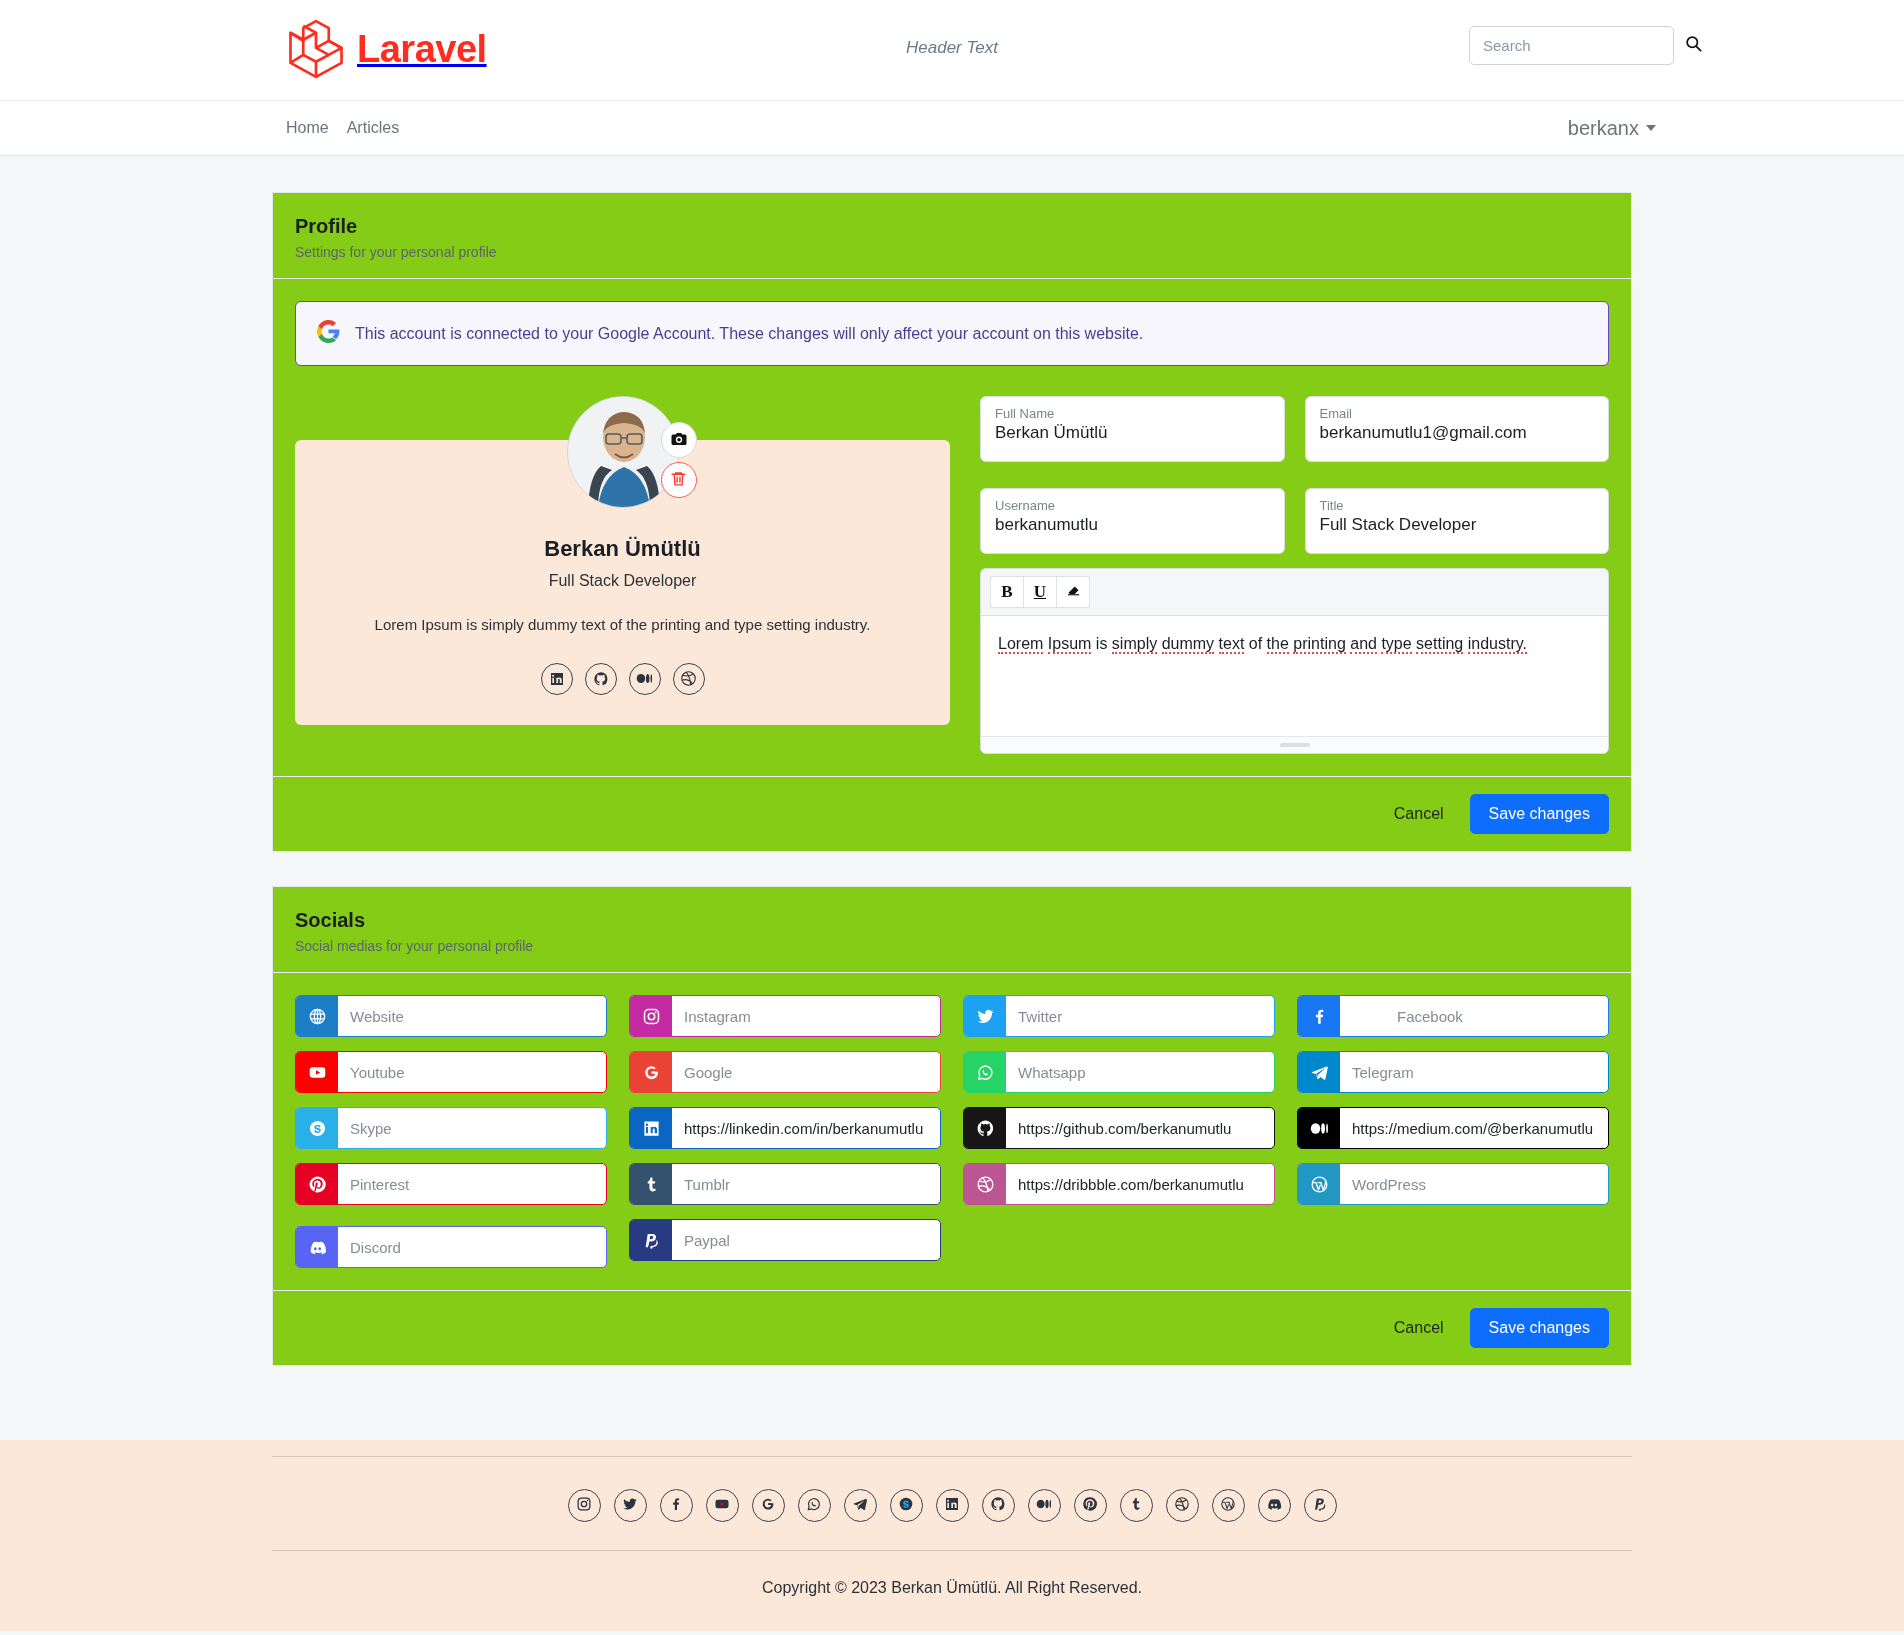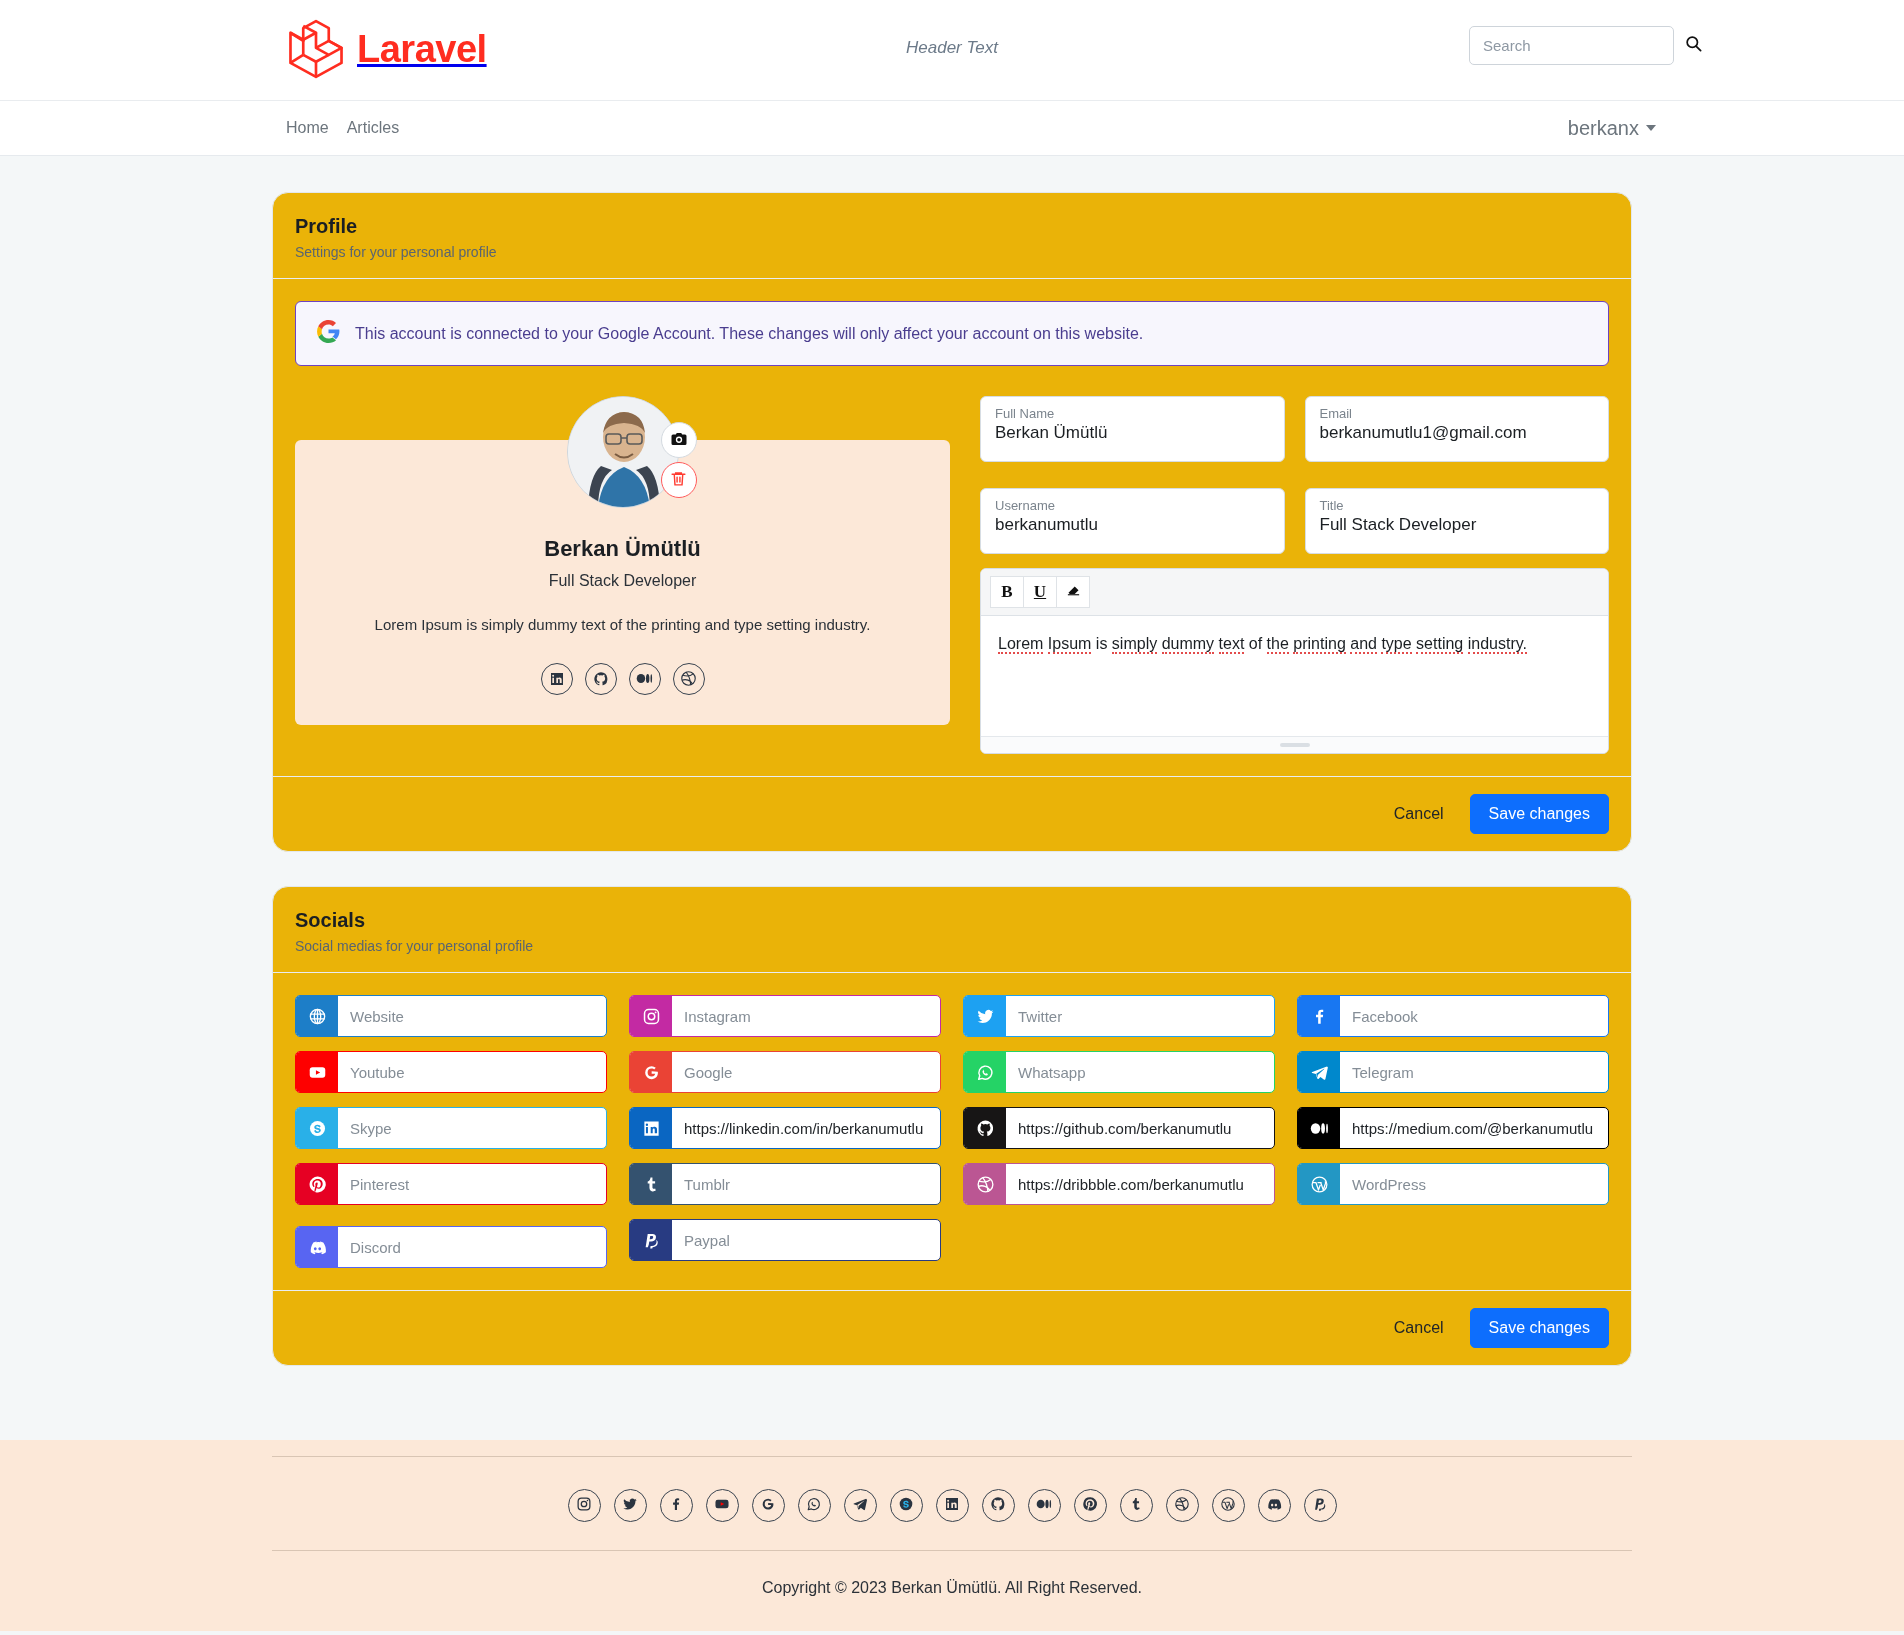--- a/index.html
+++ b/index.html
@@ -72,23 +72,23 @@
     width:0;height:0;border-left:5px solid transparent;
     border-right:5px solid transparent;border-top:6px solid #6c757d;
     display:inline-block;
   }
 
   
   .page { padding:36px 0 40px 0; background:#f4f7f8; }
   .container { width:1360px; margin:0 auto; }
 
   .card {
-    background:#eab308;
+    background:#84cc16;
     border:1px solid #e3e8ec;
-    border-radius:16px;
+    border-radius:0;
     margin-bottom:34px;
   }
   .card-head {
     padding:22px 22px 18px 22px;
     border-bottom:1px solid #e9edf1;
   }
   .card-title { font-size:20px; font-weight:bold; margin:0 0 6px 0; color:#1b1f23; }
   .card-sub { font-size:14px; color:#5a6570; margin:0; }
   .card-body { padding:22px; }
   .card-foot {
@@ -456,21 +456,21 @@
               <input type="text" class="si-field" placeholder="Instagram" style="">
             </div>
             <div class="social-input" style="border-color: rgb(29, 161, 242);">
               <span class="si-icon" style="background: rgb(29, 161, 242);">
                 <svg width="19" height="19" viewBox="0 0 24 24" fill="#ffffff">
                   <path d="M22 5.9c-.7.3-1.5.5-2.4.6.9-.5 1.5-1.3 1.8-2.3-.8.5-1.7.8-2.6 1A4.1 4.1 0 0 0 11.7 9 11.6 11.6 0 0 1 3.3 4.7a4.1 4.1 0 0 0 1.3 5.5c-.7 0-1.3-.2-1.8-.5a4.1 4.1 0 0 0 3.3 4 4.2 4.2 0 0 1-1.9.1 4.1 4.1 0 0 0 3.8 2.9A8.3 8.3 0 0 1 2 18.4a11.7 11.7 0 0 0 6.3 1.8c7.6 0 11.8-6.3 11.8-11.8v-.5c.8-.6 1.5-1.3 1.9-2z"></path>
                 </svg>
               </span>
               <input type="text" class="si-field" placeholder="Twitter" style="">
             </div>
-            <div class="social-input" style="border-color: rgb(24, 119, 242);">
+            <div class="social-input" style="border-color: rgb(24, 119, 242); gap: 45px;">
               <span class="si-icon" style="background: rgb(24, 119, 242);">
                 <svg width="19" height="19" viewBox="0 0 24 24" fill="#ffffff">
                   <path d="M13.5 21v-8h2.7l.4-3.1h-3.1V7.9c0-.9.25-1.5 1.55-1.5H16.7V3.6A22 22 0 0 0 14.3 3.5c-2.4 0-4 1.45-4 4.1v2.3H7.6V13h2.7v8z"></path>
                 </svg>
               </span>
               <input type="text" class="si-field" placeholder="Facebook" style="">
             </div>
             <div class="social-input" style="border-color: rgb(254, 0, 0);">
               <span class="si-icon" style="background: rgb(254, 0, 0);">
                 <svg width="19" height="19" viewBox="0 0 24 24" fill="#ffffff">

